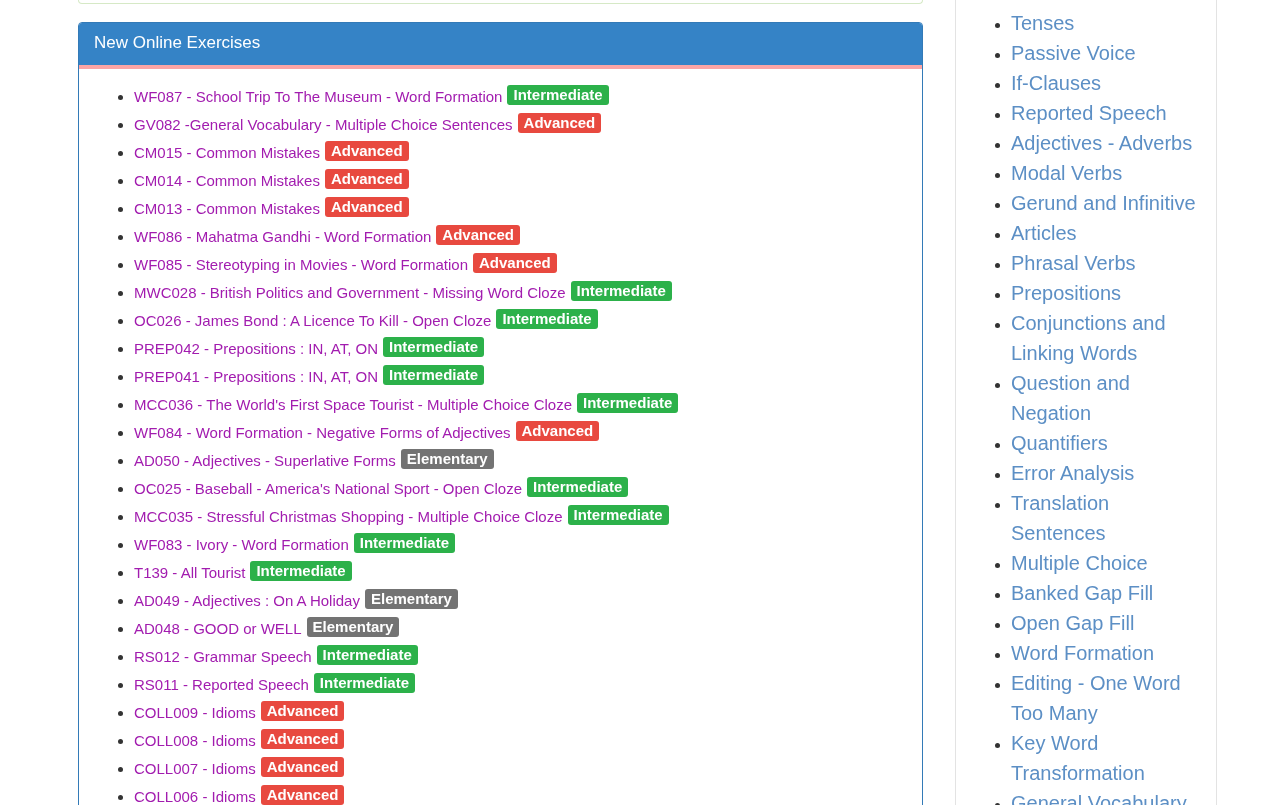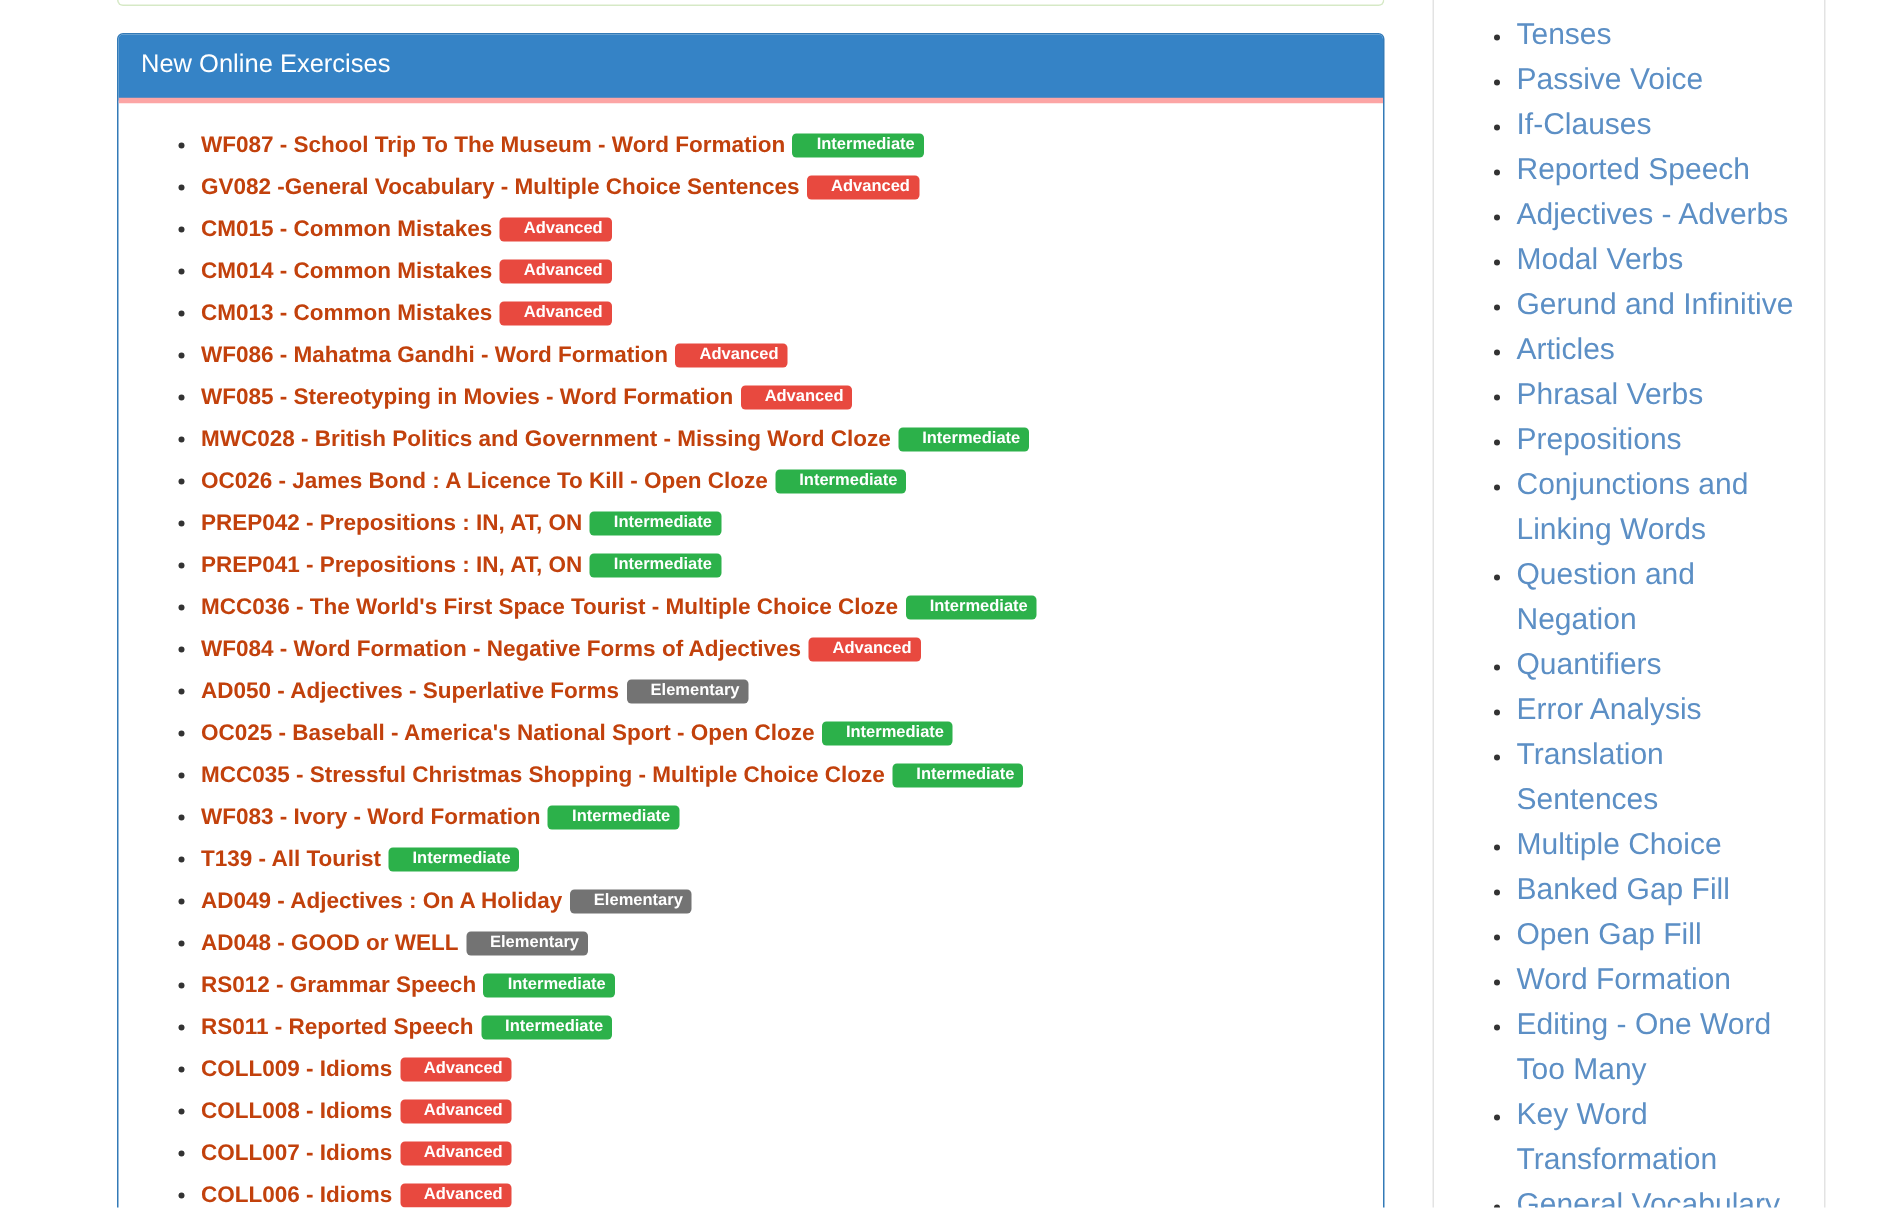--- a/index.html
+++ b/index.html
@@ -77,33 +77,32 @@
   ul.ex-list > li {
     margin: 0;
     padding: 0;
     line-height: 28px;
     color: #333;
   }
   ul.ex-list > li::marker {
     color: #333;
   }
   a.ex-link {
-    color: #c2410c;
+    color: #a21caf;
     text-decoration: none;
     font-size: 15px;
-    font-weight: bold;
   }
 
   .label {
     display: inline-block;
     vertical-align: 2px;
     margin-left: 5px;
-    padding: 2px 6px 3px 16px;
+    padding: 2px 6px 3px 6px;
     border-radius: 3px;
-    font-size: 11px;
+    font-size: 15px;
     font-weight: bold;
     line-height: 1;
     color: #ffffff;
     white-space: nowrap;
     text-align: right;
   }
   .label-success { background: #2cb14a; }
   .label-danger  { background: #e8493f; }
   .label-info    { background: #737373; }
 

